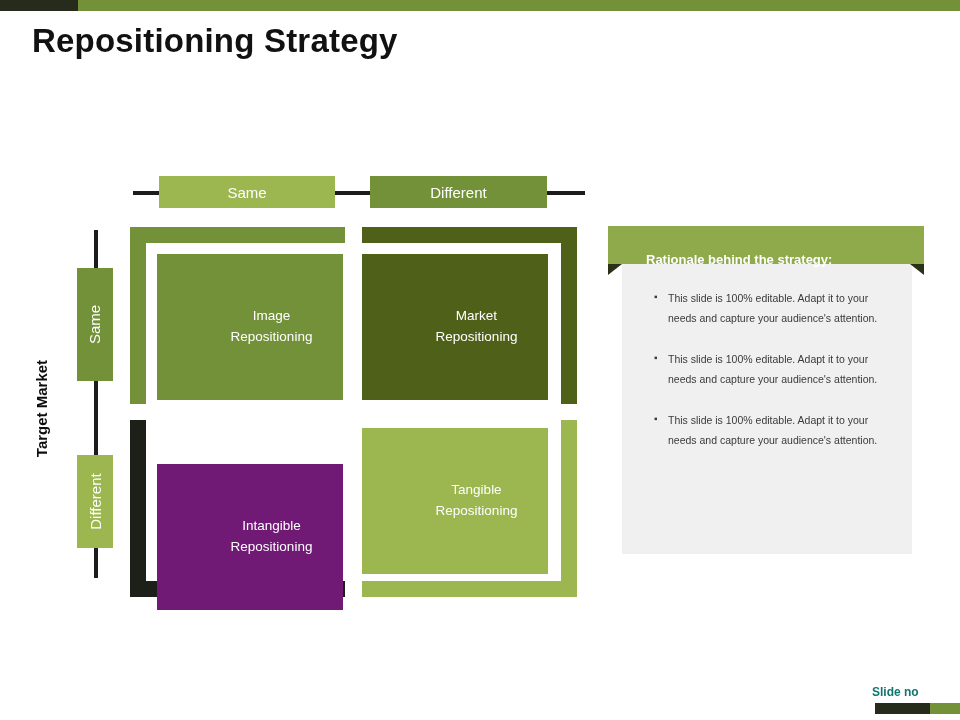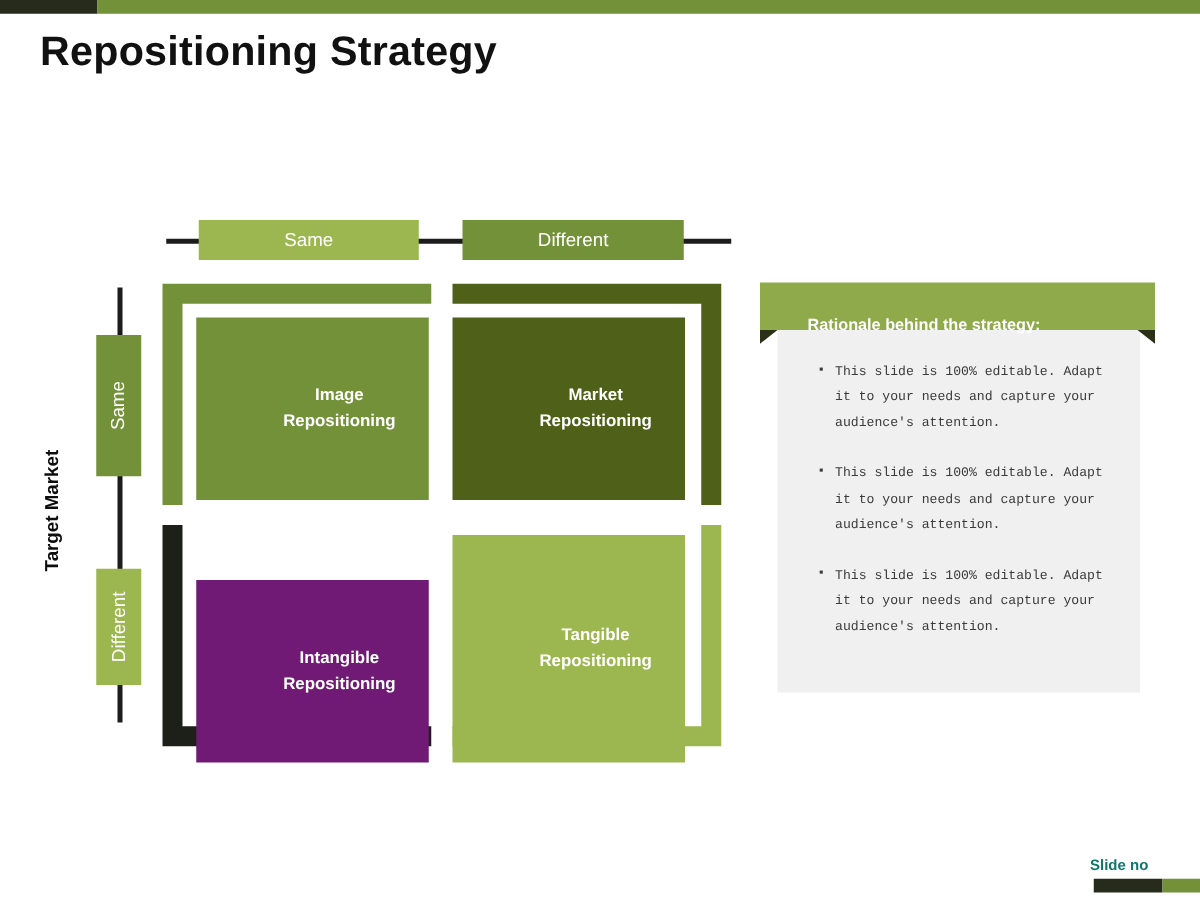--- a/index.html
+++ b/index.html
@@ -56,21 +56,21 @@
   }
   #axis-title span {
     transform:rotate(-90deg); white-space:nowrap;
     font-size:15px; font-weight:bold; color:#0d0d0d;
   }
 
   
   .quad-frame { position:absolute; }
   .quad-box {
     position:absolute; display:flex; align-items:center; justify-content:center;
-    text-align:center; color:#ffffff; font-size:13.5px; font-weight:bold;
+    text-align:center; color:#ffffff; font-size:13.5px; font-weight:normal;
     line-height:1.55;
     padding-left:43px;
   }
 
   
   #rationale-banner {
     position:absolute; left:608px; top:226px; width:316px; height:38px;
     background:#8faa4b; display:flex; align-items:center;
   }
   #rationale-banner-label {
@@ -86,21 +86,20 @@
     border-color:transparent transparent transparent #2b3018;
   }
   #ribbon-fold-right {
     left:910px;
     border-width:0 14px 11px 0;
     border-color:transparent #2b3018 transparent transparent;
   }
   #rationale-body {
     position:absolute; left:622px; top:264px; width:290px; height:290px;
     background:#f0f0f0;
-    font-family:Liberation Mono, monospace;
   }
   #rationale-list {
     list-style:none; padding:24px 20px 0 34px;
   }
   #rationale-list li {
     position:relative; font-size:10.5px; color:#3a3a3a;
     line-height:1.95; margin-bottom:20px; padding-left:12px;
   }
   #rationale-list li::before {
     content:"\25AA"; position:absolute; left:-2px; top:-1px;
@@ -172,21 +171,21 @@
 <div class="quad-frame" style="left:146px; top:420px; width:215px; height:161px; background:#ffffff;"></div>
 <div class="quad-box" style="left:157px; top:428px; width:186px; height:146px; background:#701a75;margin-top:36px;">
   <div>
     <div>Intangible</div>
     <div>Repositioning</div>
   </div>
 </div>
 
 <div class="quad-frame" style="left:362px; top:420px; width:215px; height:177px; background:#9cb74f;"></div>
 <div class="quad-frame" style="left:346px; top:420px; width:215px; height:161px; background:#ffffff;"></div>
-<div class="quad-box" style="left:362px; top:428px; width:186px; height:182px; background:#9cb74f;">
+<div class="quad-box" style="left:362px; top:428px; width:186px; height:146px; background:#9cb74f;">
   <div>
     <div>Tangible</div>
     <div>Repositioning</div>
   </div>
 </div>
 
 <div id="rationale-body">
   <ul id="rationale-list">
     <li>This slide is 100% editable.  Adapt it to your needs and capture your audience's attention.</li>
     <li>This slide is 100% editable.  Adapt it to your needs and capture your audience's attention.</li>

